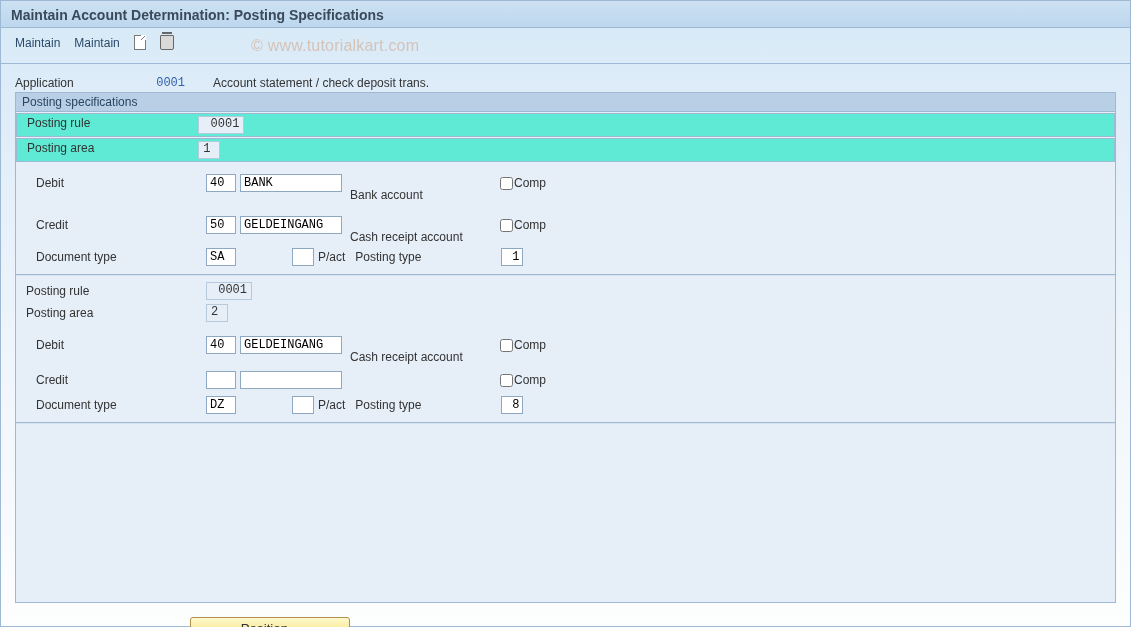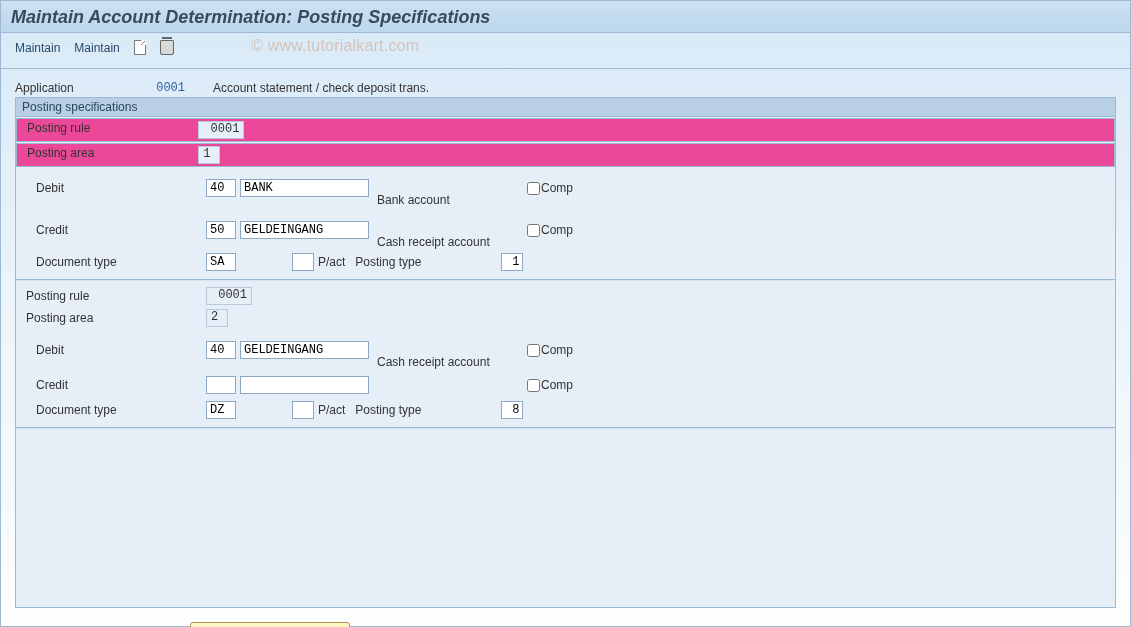--- a/index.html
+++ b/index.html
@@ -10,21 +10,21 @@
       width:1131px; height:627px; position:relative;
       background:linear-gradient(to bottom,#d7e9f7 0%,#e9f2fa 40%,#fdfefe 100%);
       border:1px solid #9db9d4;
     }
 
     .title-band {
       background:linear-gradient(to bottom,#cde1f2,#bcd7ee);
       border-bottom:1px solid #9db9d4;
       padding:6px 10px 4px 10px;
     }
-    .title-band h1 { font-size:18px; font-weight:bold; font-style:italic; color:#3a4a5a; }
+    .title-band h1 { font-size:14px; font-weight:bold; color:#3a4a5a; }
 
     .toolbar {
       display:flex; align-items:center; gap:14px;
       padding:7px 14px 13px 14px;
       border-bottom:1px solid #9db9d4;
     }
     .toolbar a { color:#2a4a6a; text-decoration:none; cursor:pointer; }
     .tb-icon { width:14px; height:16px; display:inline-block; cursor:pointer; }
     .new-doc {
       border:1px solid #7a7a7a; background:#fff; width:12px; height:15px; position:relative;
@@ -63,34 +63,34 @@
       border:1px solid #9db9d4;
       background:#e6eef8;
     }
     .panel-head {
       background:#b9cfe6; color:#2b4660; font-size:12px;
       padding:2px 6px; border-bottom:1px solid #9db9d4;
     }
     .panel-body { padding:0 10px 12px 10px; }
 
     .row-band {
-      background:#ec4899; border:1px solid #9db9d4; margin:1px -10px 0 -10px;
+      background:#5eead4; border:1px solid #9db9d4; margin:1px -10px 0 -10px;
       padding:2px 20px 2px 10px;
     }
     .row-band .label { width:168px; display:inline-block; }
     .row-plain { padding:2px 0 2px 10px; display:flex; align-items:center; }
     .row-plain .label { width:170px; display:inline-block; }
 
     .inp, .inp-sm, .inp-md {
       font-family:"Courier New",monospace; font-size:12px;
       border:1px solid #8ea8c4; background:#fff; color:#000;
       height:18px; padding:0 3px;
     }
     .inp-sm { width:30px; }
-    .inp-md { width:129px; }
+    .inp-md { width:102px; }
     .ro-field {
       background:#e6eef8; border:1px solid #b7c9dd; text-align:right;
       height:18px; padding:0 4px; font-family:"Courier New",monospace;
       display:inline-block;
     }
     .ro-w40 { width:46px; }
     .ro-w20 { width:22px; }
 
     .cell-gap { display:inline-block; width:4px; }
     .txt-col { display:inline-block; width:150px;margin-top:24px; }

